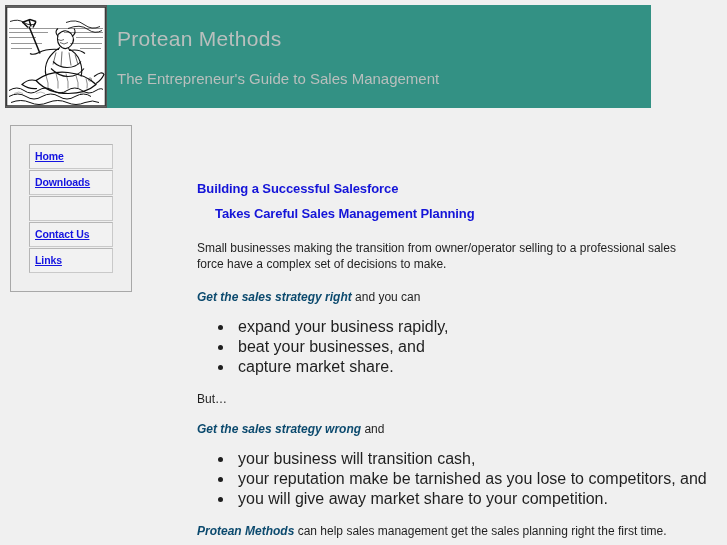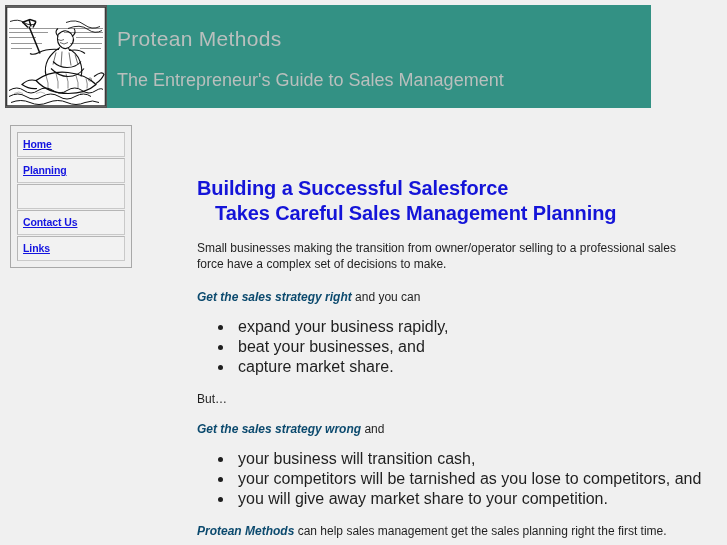--- a/index.html
+++ b/index.html
@@ -55,35 +55,35 @@
     top: 22px;
     font-size: 21px;
     color: #b9bfbd;
     letter-spacing: 0.3px;
     white-space: nowrap;
   }
   #site-tagline {
     position: absolute;
     left: 10px;
     top: 65px;
-    font-size: 18px;
+    font-size: 15px;
     color: #b9bfbd;
     white-space: nowrap;
   }
 
   
   #nav {
     position: absolute;
     left: 10px;
     top: 125px;
     width: 122px;
     border: 1px solid #a8a8a8;
     background: #efefef;
     box-sizing: border-box;
-    padding: 6px;
+    padding: 18px;
   }
   .nav-cell {
     border: 1px solid #c9c9c9;
     border-top-color: #b6b6b6;
     border-left-color: #b6b6b6;
     background: #f2f2f2;
     box-sizing: border-box;
     height: 25px;
     margin-bottom: 1px;
     position: relative;
@@ -107,21 +107,21 @@
     position: absolute;
     left: 197px;
     top: 176px;
     width: 512px;
     color: #1a1a1a;
     font-size: 12px;
   }
   h1.page-head {
     margin: 0;
     padding: 0;
-    font-size: 20px;
+    font-size: 13px;
     font-weight: bold;
     color: #1414d8;
     line-height: 25px;
     letter-spacing: -0.1px;
   }
   h1.page-head .line2 {
     display: block;
     padding-left: 18px;
   }
   p.body-text {
@@ -217,21 +217,21 @@
     <div id="site-tagline">The Entrepreneur's Guide to Sales Management</div>
   </div>
 
 </div>
 
 <div id="nav">
   <div class="nav-cell">
     <a href="#">Home</a>
   </div>
   <div class="nav-cell">
-    <a href="#">Planning</a>
+    <a href="#">Downloads</a>
   </div>
   <div class="nav-cell spacer">
     <a href="#"></a>
   </div>
   <div class="nav-cell">
     <a href="#">Contact Us</a>
   </div>
   <div class="nav-cell">
     <a href="#">Links</a>
   </div>
@@ -257,21 +257,21 @@
   </ul>
 
   <p class="body-text gap-sm">But…</p>
 
   <p class="body-text gap-md">
     <em class="hl">Get the sales strategy wrong</em><span> and</span>
   </p>
 
   <ul class="points">
     <li>your business will transition cash,</li>
-    <li>your competitors will be tarnished as you lose to competitors, and</li>
+    <li>your reputation make be tarnished as you lose to competitors, and</li>
     <li>you will give away market share to your competition.</li>
   </ul>
 
   <p class="body-text gap-sm">
     <em class="hl">Protean Methods</em><span> can help sales management get the sales planning right the first time.</span>
   </p>
 
 </div>
 
 </body></html>

